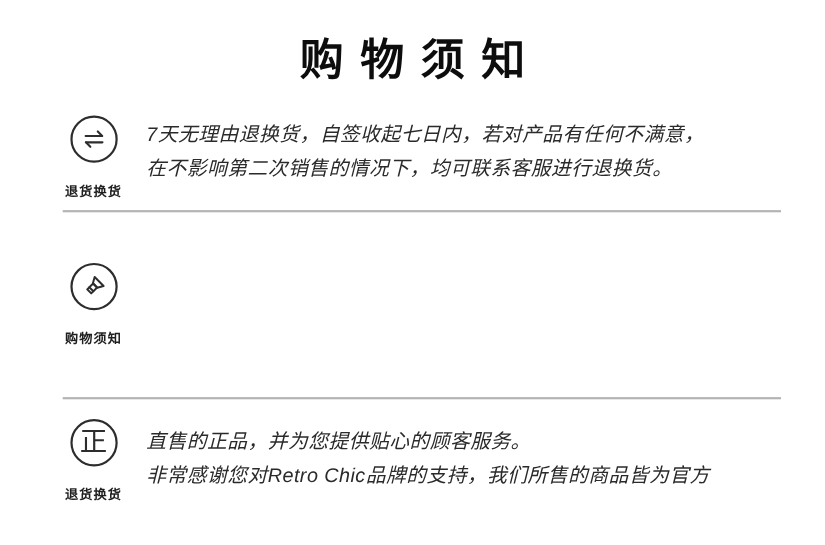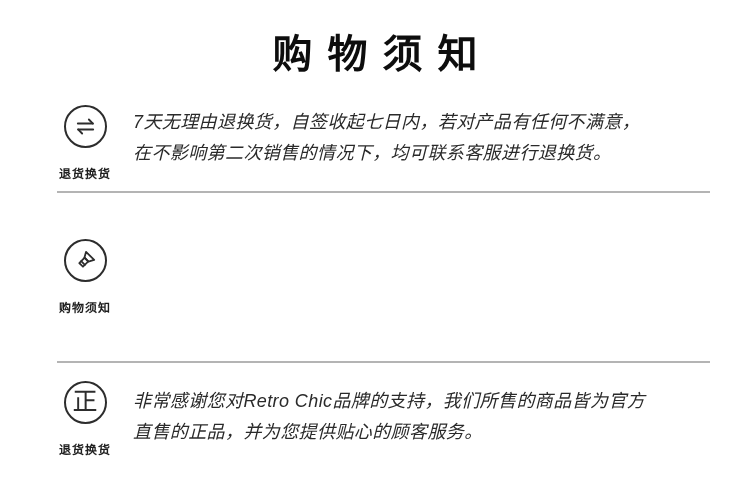--- a/index.html
+++ b/index.html
@@ -113,17 +113,17 @@
 
   <div class="divider d1"></div>
 
   <div class="icon-block s2">
     <div class="circle">
       <span class="seal-glyph">正</span>
     </div>
     <div class="icon-label">退货换货</div>
   </div>
   <div class="text-block s2">
+    <div class="text-line">直售的正品，并为您提供贴心的顾客服务。</div>
     <div class="text-line">非常感谢您对Retro Chic品牌的支持，我们所售的商品皆为官方</div>
-    <div class="text-line">直售的正品，并为您提供贴心的顾客服务。</div>
   </div>
 
 </div>
 
 </body></html>

